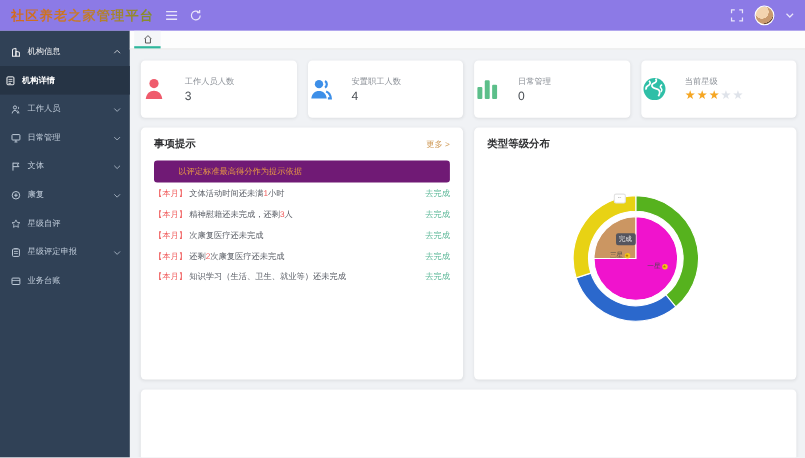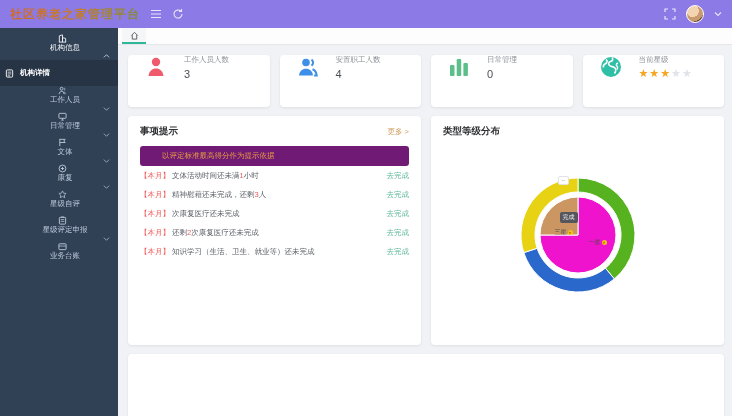--- a/index.html
+++ b/index.html
@@ -16,22 +16,22 @@
   .tb-icon svg { width:100%; height:100%; display:block; }
   .tb-spacer { flex:1; }
   .avatar { width:18px; height:18px; border-radius:50%;
     background:radial-gradient(circle at 35% 30%, #f3d4b0 0 40%, #c99a6e 41% 70%, #6b4a33 71%);
     border:1px solid #fff; }
   .caret { width:8px; height:8px; color:rgba(255,255,255,.8); }
 
   
   .layout { display:flex; height:388px; }
   .sidebar { width:118px; background:#304156; padding-top:6px; flex:0 0 auto; }
-  .s-item { height:26px; display:flex; align-items:center; padding:0 8px 0 20px;
-    color:#bfcbd9; font-size:7.5px; cursor:pointer;flex-direction:column; }
+  .s-item { height:26px; display:flex; align-items:center; padding:0 8px 0 10px;
+    color:#bfcbd9; font-size:7.5px; cursor:pointer; }
   .s-item .s-icn { width:9px; height:9px; margin-right:6px; flex:0 0 auto; }
   .s-item .s-icn svg { width:100%; height:100%; display:block; }
   .s-item .chev { margin-left:auto; width:7px; height:7px; opacity:.8; }
   .s-item.parent-open { color:#f4f4f5; }
   .s-sub { height:26px; display:flex; align-items:center; padding-left:5px;
     background:#263445; color:#ffffff; font-size:7.5px; font-weight:bold; }
   .s-sub .s-icn { width:9px; height:9px; margin-right:6px; }
   .s-sub .s-icn svg { width:100%; height:100%; display:block; }
 
   
@@ -39,22 +39,22 @@
   .tabbar { height:17px; background:#fdfdfd; border-bottom:1px solid #e6e6e6;
     display:flex; align-items:flex-end; padding-left:4px; }
   .tab { width:24px; height:16px; background:#f4f6f8; border-bottom:2px solid #2fb79c;
     display:flex; align-items:center; justify-content:center; color:#555; }
   .tab svg { width:9px; height:9px; }
   .content { flex:1; padding:10px 8px 0 10px; overflow:hidden; }
 
   
   .cards { display:flex; gap:10px; }
   .card { flex:1; height:52px; background:#fff; border-radius:4px;
-    box-shadow:0 1px 3px rgba(0,0,0,.08); display:flex; align-items:flex-start;
-    padding-left:16px; }
+    box-shadow:0 1px 3px rgba(0,0,0,.08); display:flex; align-items:center;
+    padding-left:0; }
   .card .c-icn { width:24px; height:24px; }
   .card .c-icn svg { width:100%; height:100%; display:block; }
   .card .c-txt { margin-left:16px; }
   .card .c-label { font-size:7.5px; color:#8b9097; margin-bottom:3px; }
   .card .c-value { font-size:11px; color:#4a4f55; }
   .stars { font-size:9px; letter-spacing:1px; line-height:1; }
   .stars .on { color:#f5a623; }
   .stars .off { color:#dfe3ea; }
 
   

